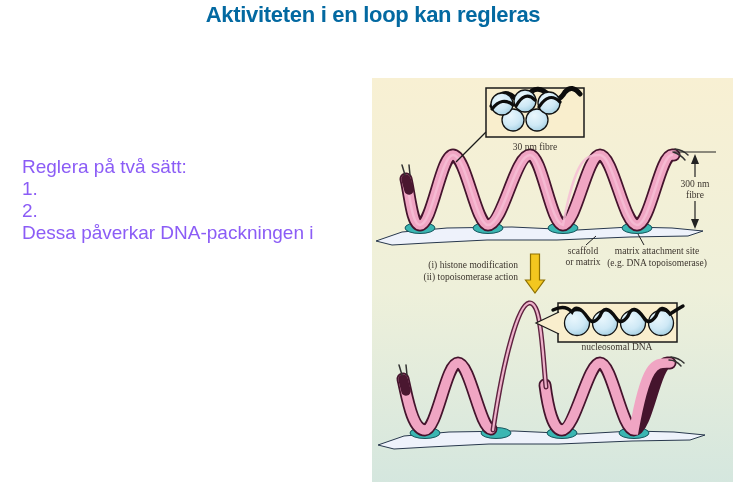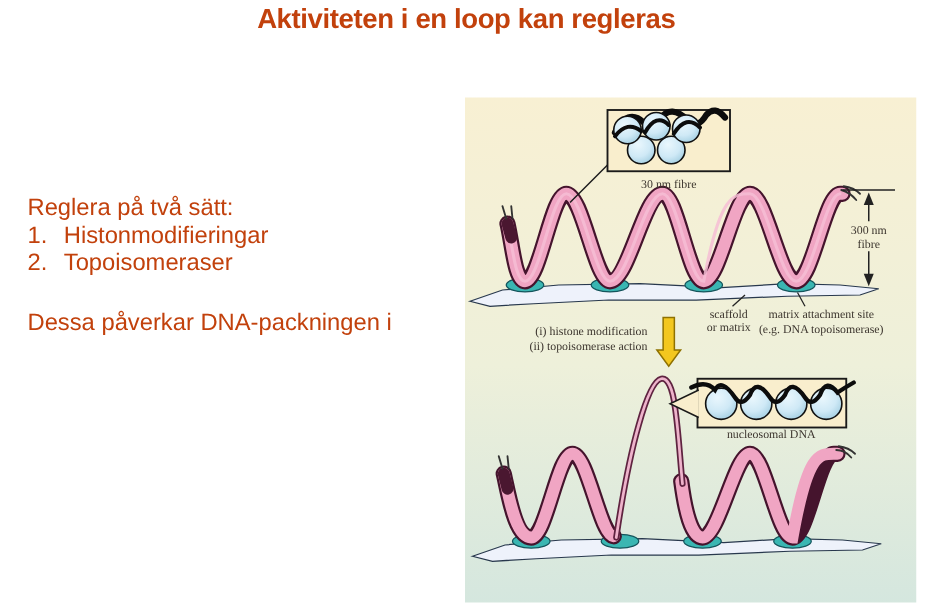--- a/index.html
+++ b/index.html
@@ -5,53 +5,51 @@
   html,body{margin:0;padding:0;}
   body{
     width:746px;height:482px;overflow:hidden;position:relative;
     background:#ffffff;
     font-family:"Liberation Sans",sans-serif;
   }
   .slide-title{
     position:absolute;left:0;top:2px;width:746px;
     text-align:center;
     font-size:22px;font-weight:bold;letter-spacing:-0.3px;
-    color:#c2410c;
+    color:#0369a1;
   }
   .body-text{
     position:absolute;left:22px;top:156px;width:345px;
-    font-size:19px;line-height:22px;color:#c2410c;
+    font-size:19px;line-height:22px;color:#8b5cf6;
   }
   .list-row{display:flex;}
   .list-row .num{width:29px;flex:0 0 29px;}
-  .paragraph{margin-top:26px;}
+  .paragraph{}
   .figure{
     position:absolute;left:372px;top:78px;width:361px;height:476px;
     background:linear-gradient(180deg,#f8f0d3 0%,#eef0da 45%,#cbe3e0 100%);
   }
   .figure svg{display:block;}
   .dlabel{
     font-family:"Liberation Serif",serif;
     font-size:9.5px;fill:#3c352e;
   }
 </style>
 </head>
 <body>
 
 <div class="slide-title">Aktiviteten i en loop kan regleras</div>
 
 <div class="body-text">
   <div>Reglera på två sätt:</div>
   <div class="list-row">
     <span class="num">1.</span>
-    <span>Histonmodifieringar</span>
   </div>
   <div class="list-row">
     <span class="num">2.</span>
-    <span>Topoisomeraser</span>
   </div>
   <div class="paragraph">
     <div>Dessa påverkar DNA-packningen i</div>
   </div>
 </div>
 
 <div class="figure">
 <svg width="361" height="389" viewBox="0 0 361 389" xmlns="http://www.w3.org/2000/svg">
   <defs>
     <radialGradient id="beadGrad" cx="38%" cy="30%" r="75%">

